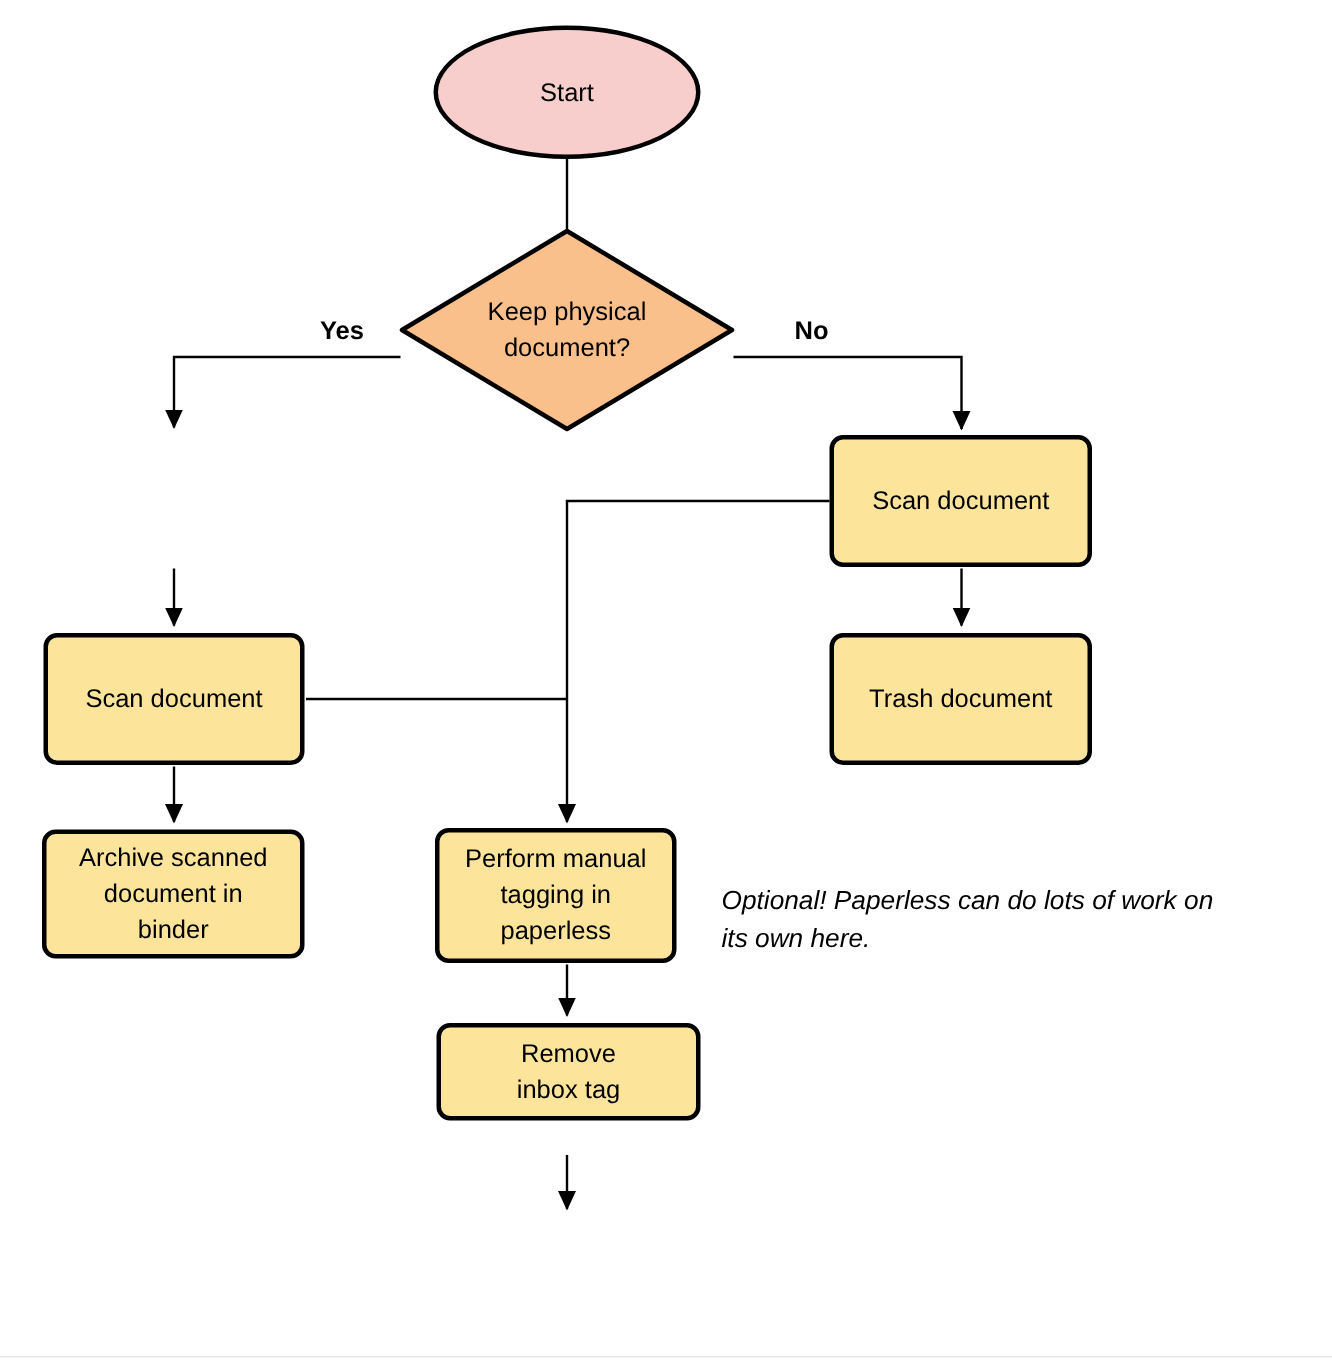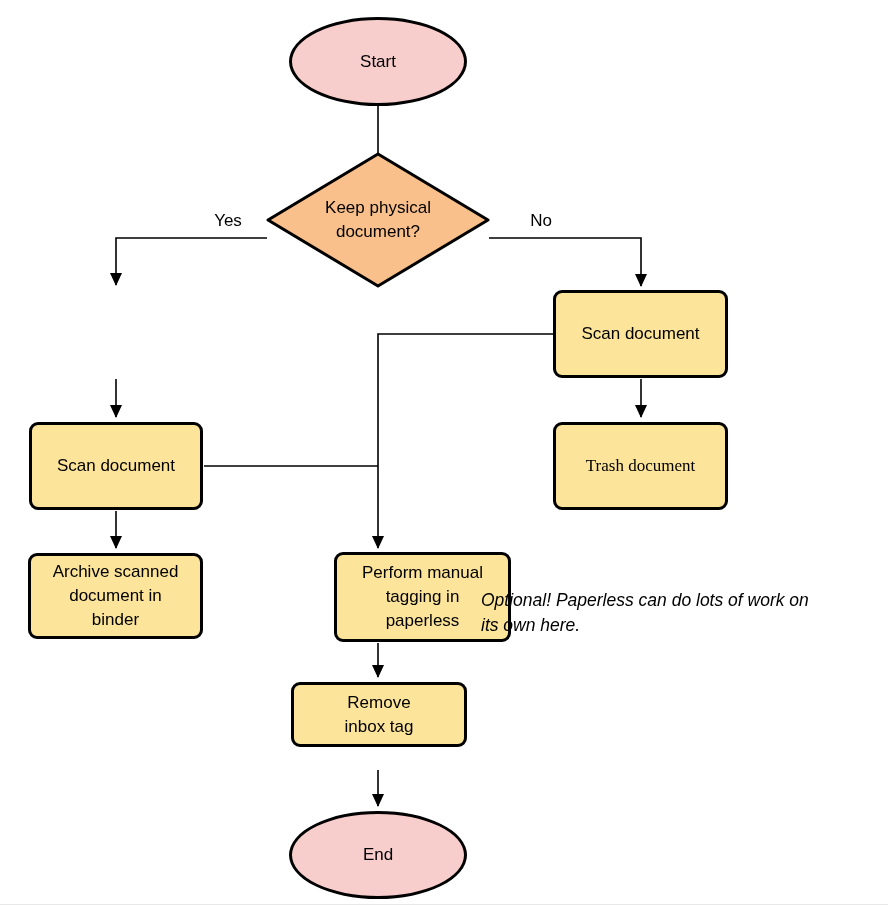--- a/index.html
+++ b/index.html
@@ -63,20 +63,21 @@
     white-space: pre-line;
     text-align: center;
   }
   .edge-label {
     position: absolute;
     width: 50px;
     text-align: center;
     font-size: 17px;
     line-height: 20px;
     color: #000;
+    font-weight: bold;
   }
   .annotation {
     position: absolute;
     left: 481px;
     top: 588px;
     width: 420px;
     font-size: 17.5px;
     line-height: 25px;
     font-style: italic;
     color: #000;
@@ -138,37 +139,34 @@
   <div class="node process" style="left:28px; top:553px; width:175px; height:86px;">
     <span>Archive scanned
 document in
 binder</span>
   </div>
 
   <div class="node process" style="left:553px; top:290px; width:175px; height:88px;">
     <span>Scan document</span>
   </div>
 
-  <div class="node process" style="left:553px; top:422px; width:175px; height:88px;font-family:Liberation Serif, serif;">
+  <div class="node process" style="left:553px; top:422px; width:175px; height:88px;">
     <span>Trash document</span>
   </div>
 
-  <div class="node process" style="left:290px; top:552px; width:177px; height:90px;margin-left:44px;">
+  <div class="node process" style="left:290px; top:552px; width:161px; height:90px;">
     <span>Perform manual
 tagging in
 paperless</span>
   </div>
 
   <div class="node process" style="left:291px; top:682px; width:176px; height:65px;">
     <span>Remove
 inbox tag</span>
   </div>
 
-  <div class="node terminal" style="left:289px; top:811px; width:178px; height:88px;">
-    <span>End</span>
-  </div>
 
   <div class="annotation">Optional! Paperless can do lots of work on
 its own here.</div>
 
   <div class="bottom-hairline"></div>
 
 </div>
 
 </body></html>

